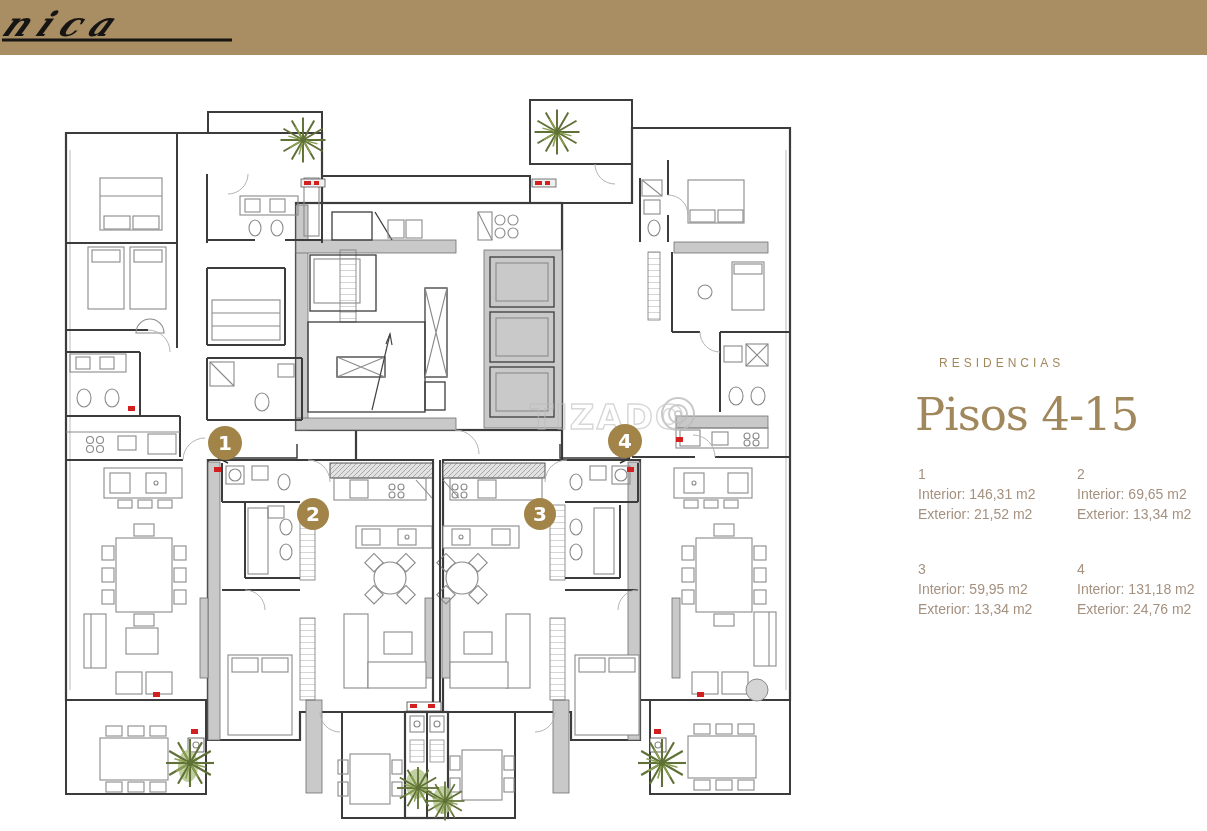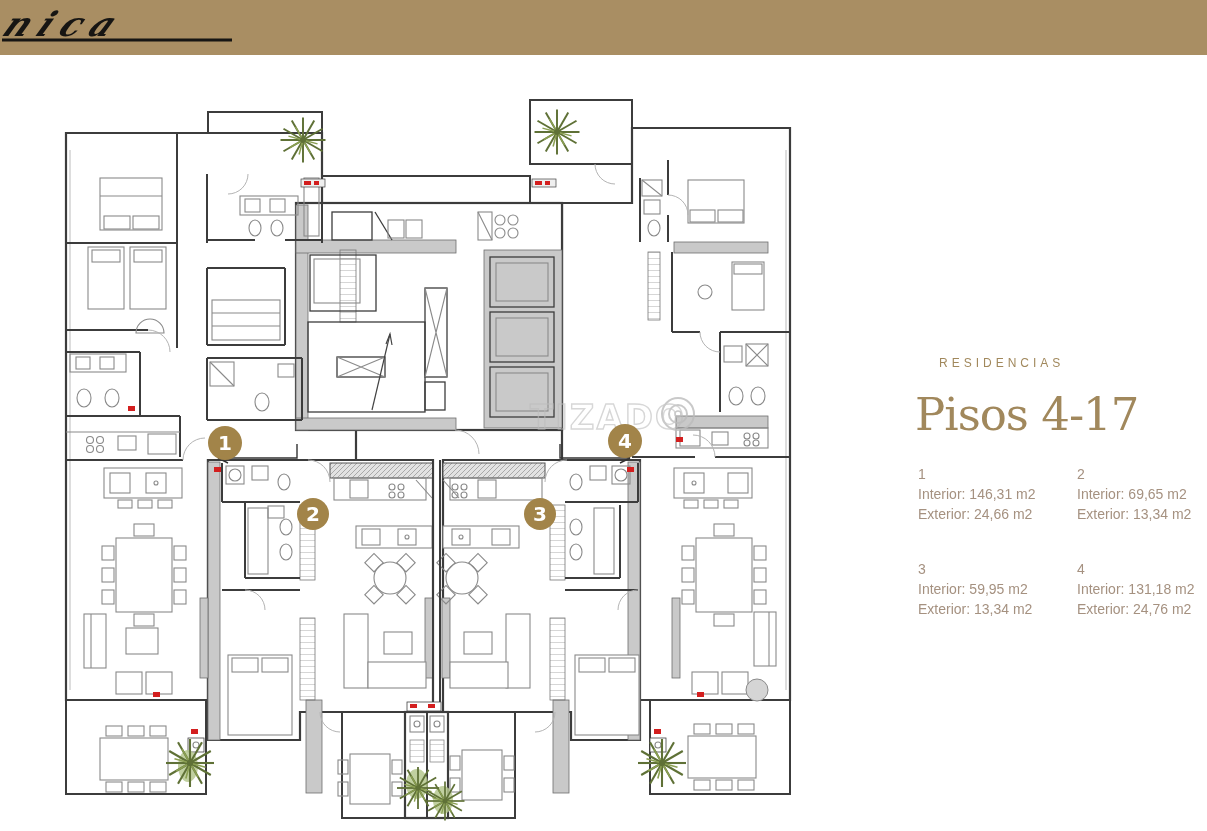--- a/index.html
+++ b/index.html
@@ -482,27 +482,27 @@
         <text x="540" y="521" class="mkt">3</text>
       </g>
       <g>
         <circle cx="625" cy="441" r="17" class="mk"></circle>
         <text x="625" y="448" class="mkt">4</text>
       </g>
     </g>
   </svg>
 
   <div class="eyebrow">RESIDENCIAS</div>
-  <div class="title">Pisos 4-17</div>
+  <div class="title">Pisos 4-15</div>
 
   <div class="units">
     <div class="unit">
       <span class="num">1</span>
       <span class="num">Interior: 146,31 m2</span>
-      <span class="num">Exterior: 24,66 m2</span>
+      <span class="num">Exterior: 21,52 m2</span>
     </div>
     <div class="unit">
       <span class="num">2</span>
       <span class="num">Interior: 69,65 m2</span>
       <span class="num">Exterior: 13,34 m2</span>
     </div>
     <div class="unit">
       <span class="num">3</span>
       <span class="num">Interior: 59,95 m2</span>
       <span class="num">Exterior: 13,34 m2</span>

